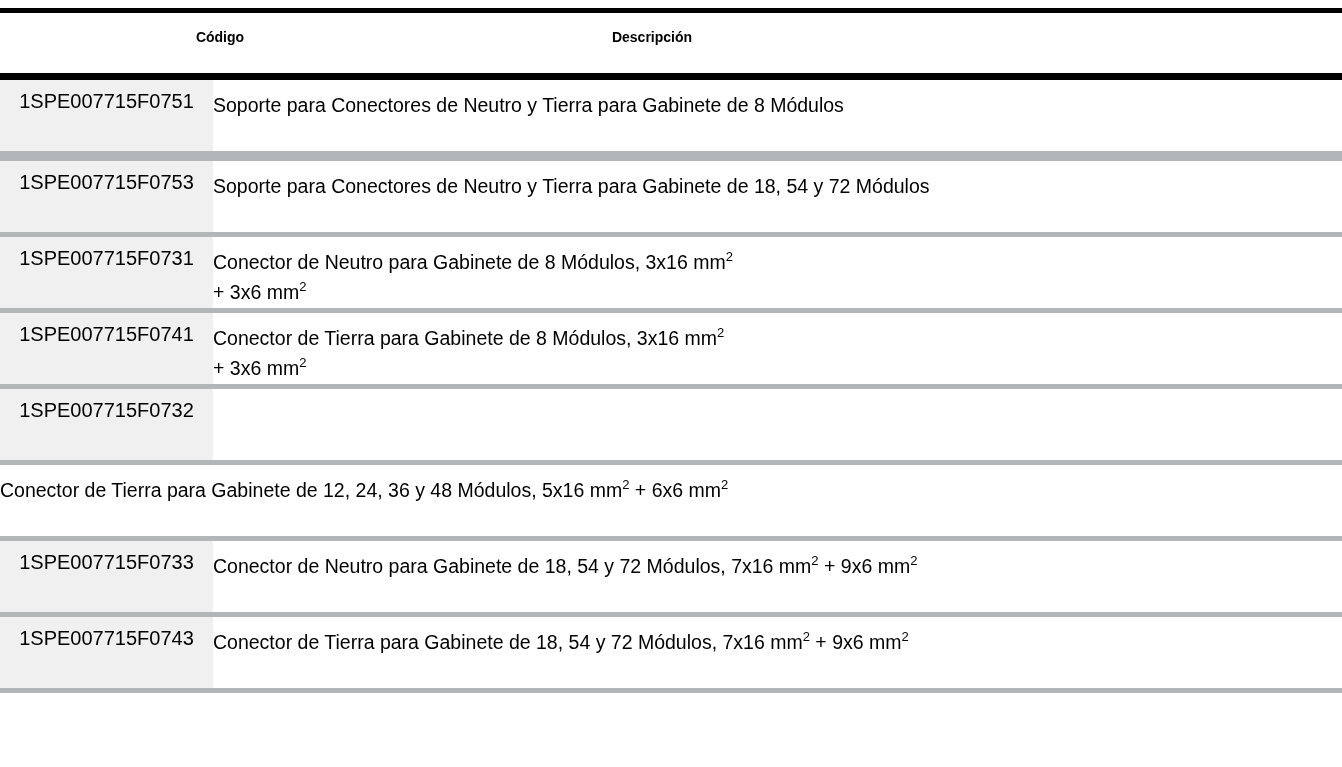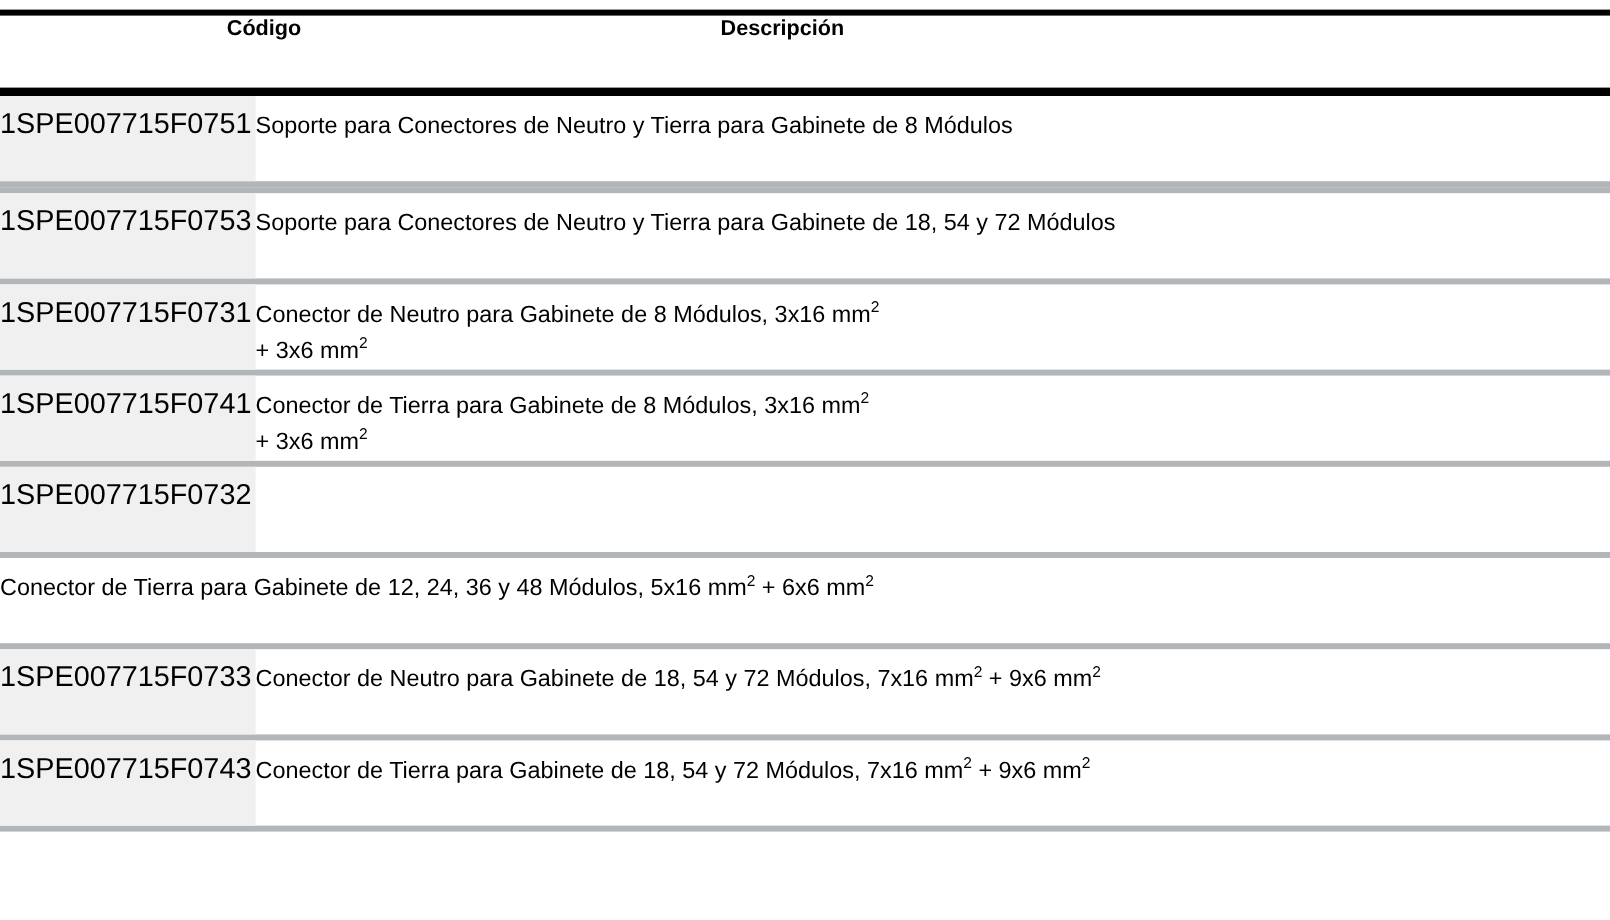--- a/index.html
+++ b/index.html
@@ -9,33 +9,33 @@
     font-family: "Liberation Sans", sans-serif;
     color: var(--text-color, #000);
     overflow: hidden;
     position: relative;
   }
   .spacer-top { height: 8px; }
   .rule-thin  { height: 5px; background: var(--rule-color, #000); }
   .rule-thick { height: 7px; background: var(--rule-color, #000); }
   .header-row { position: relative; height: 60px; }
   .header-label {
-    position: absolute; top: 0;
+    position: absolute; top: 16px;
     transform: translateX(-50%);
-    font-size: 18px; font-weight: bold; white-space: nowrap;
+    font-size: 14px; font-weight: bold; white-space: nowrap;
   }
   .header-codigo { left: 220px; }
   .header-descripcion { left: 652px; }
   .row { display: flex; min-height: 71px; align-items: stretch; }
   .code-cell {
     width: 213px; flex: 0 0 213px;
     background: var(--code-bg, #f0f0f0);
-    text-align: left;
+    text-align: center;
     padding-top: 10px;
-    font-size: 24px;
+    font-size: 20px;
     box-sizing: border-box;
   }
   .desc-cell {
     width: 897px; flex: 0 0 897px;
     padding-top: 10px;
     font-size: 19.5px;
     box-sizing: border-box;
     line-height: 30px;
   }
   .desc-line { white-space: nowrap; }

